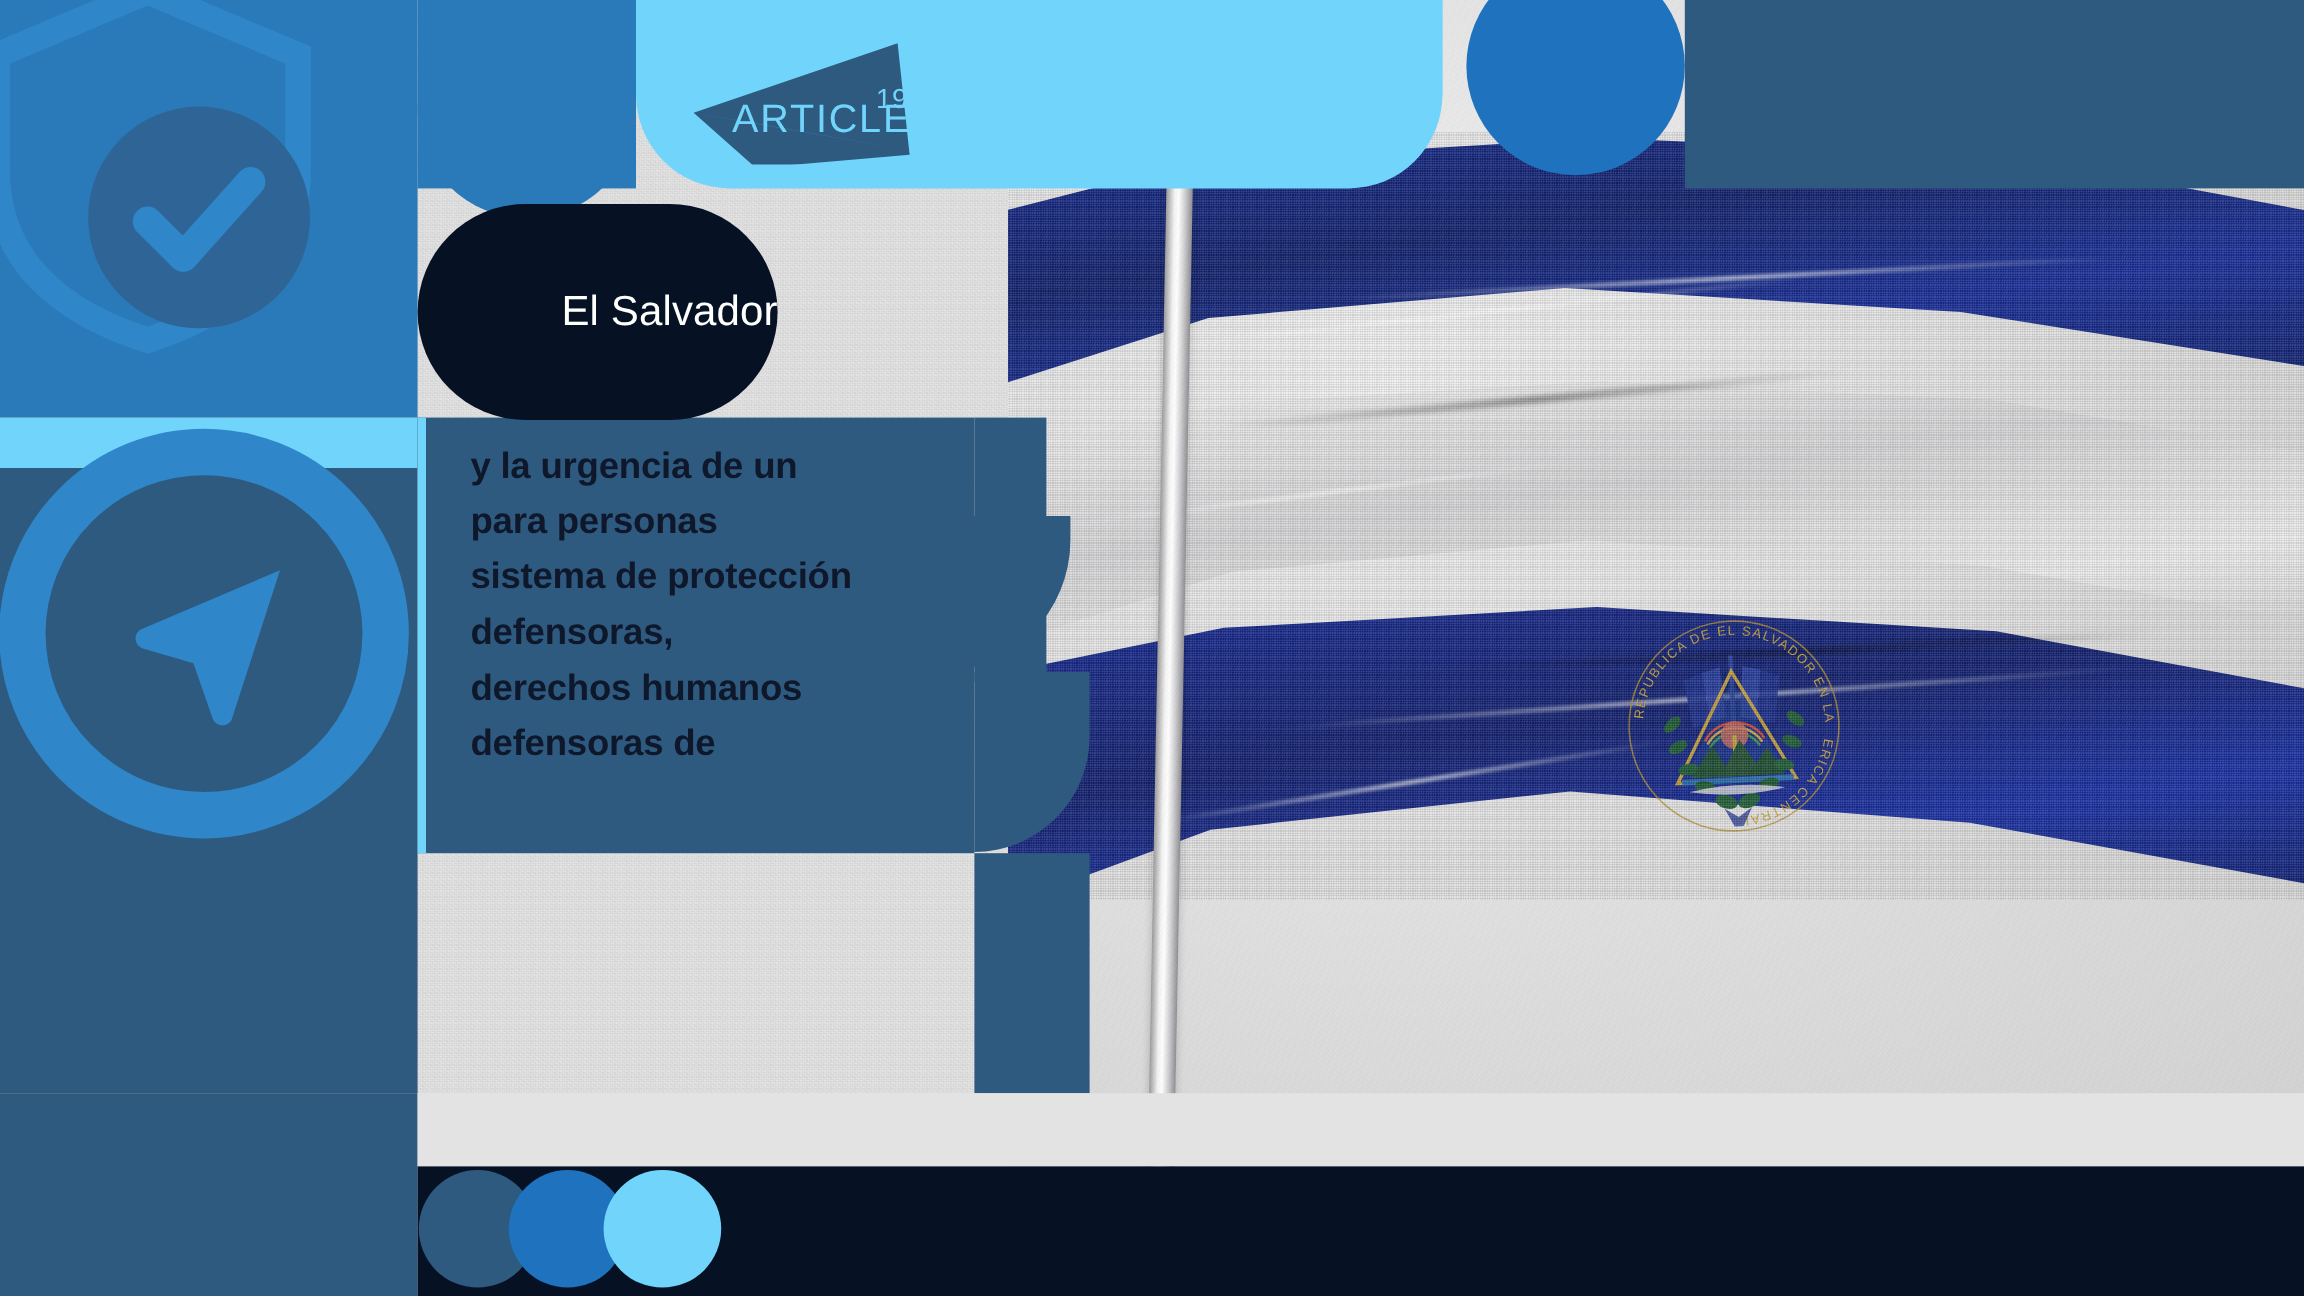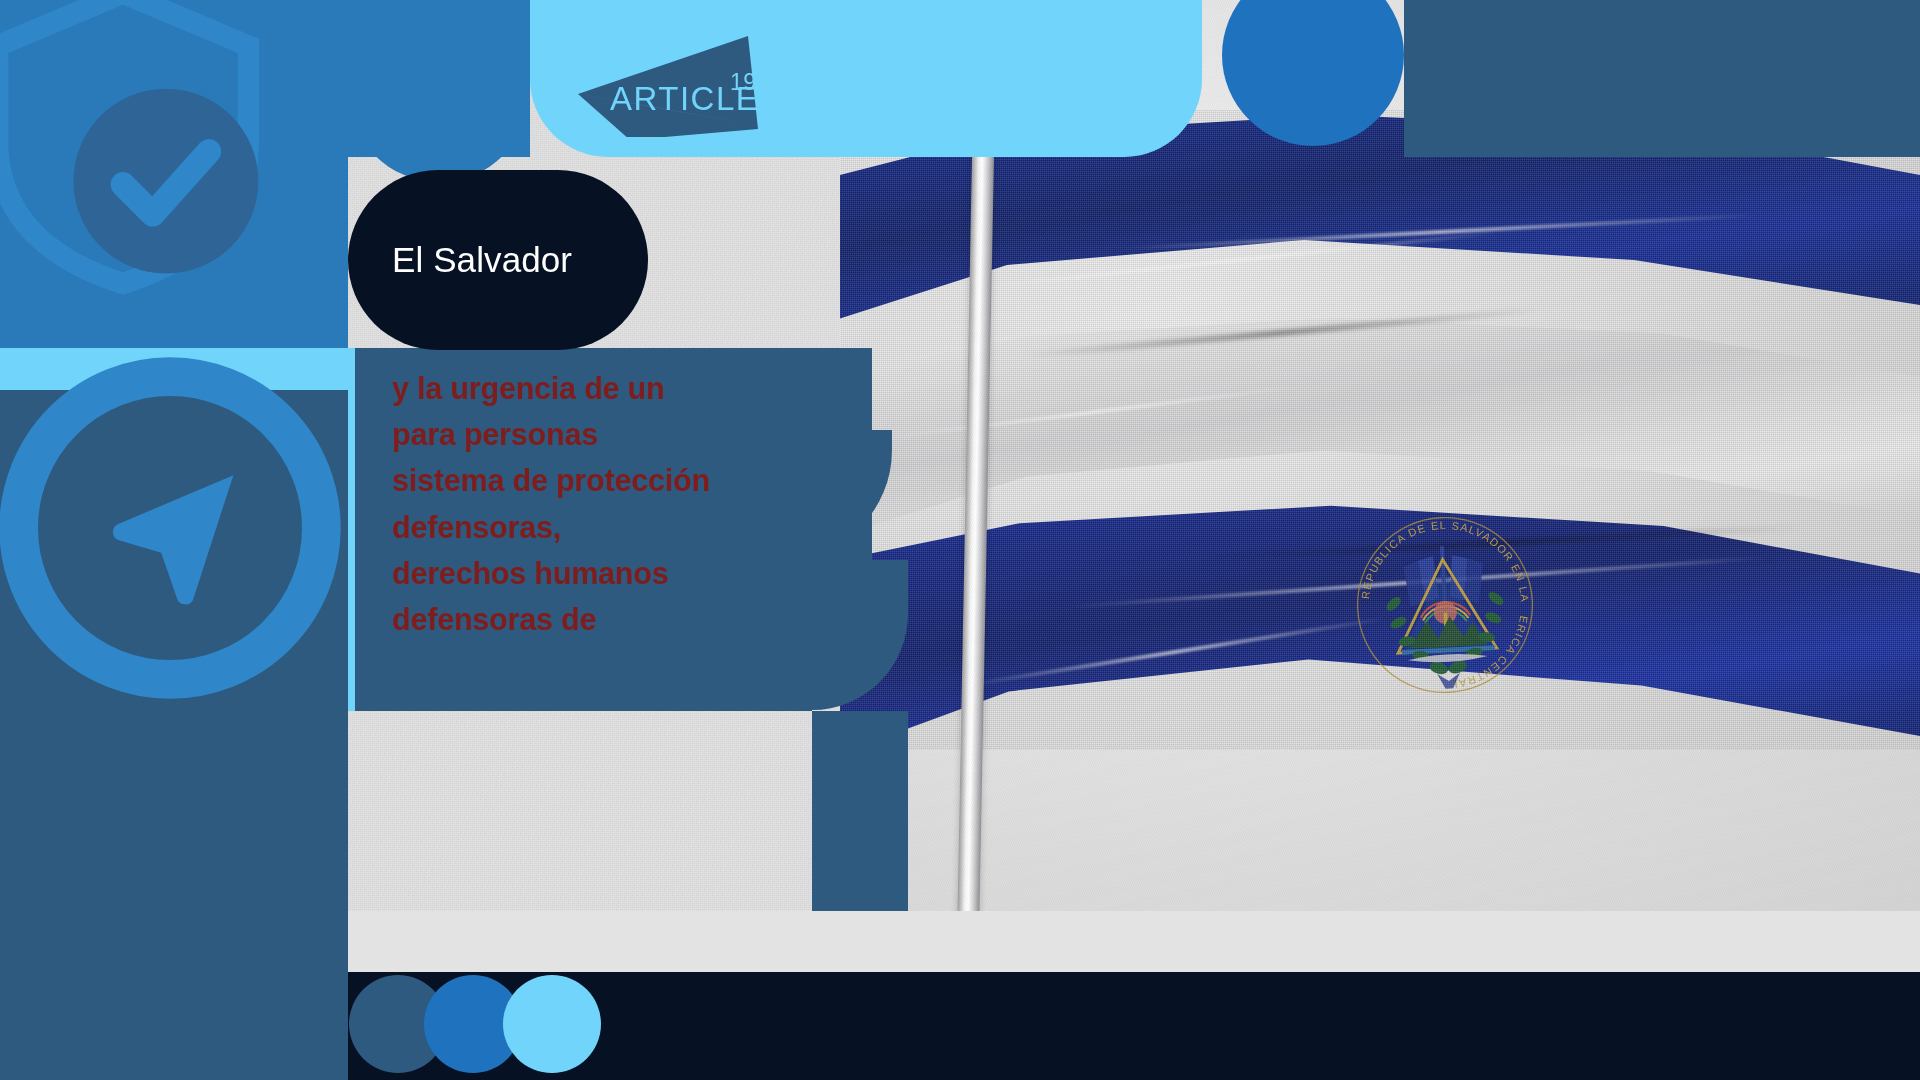--- a/index.html
+++ b/index.html
@@ -129,39 +129,39 @@
   #top-circle-right{left:1222px;top:-36px;width:182px;height:182px;border-radius:50%;background:#1f72bd;}
   #top-rect-right{left:1404px;top:0;width:516px;height:157px;background:#2e5a80;}
 
   
   #logo{position:absolute;left:570px;top:32px;width:210px;height:105px;}
 
   
   #country-pill{
     left:348px;top:170px;width:300px;height:180px;
     background:#061124;border-radius:90px;
-    display:flex;align-items:center;
+    display:flex;align-items:center;justify-content:flex-end;
   }
   #country-label{
     color:#ffffff;font-size:35px;font-weight:400;letter-spacing:.1px;
     padding-left:44px;font-family:"Liberation Sans",sans-serif;
   }
 
   
   #headline-bubble-tail{
     left:712px;top:430px;width:180px;height:130px;background:#2e5a80;
     border-bottom-right-radius:110px;
   }
   #headline-block{
     left:348px;top:348px;width:464px;height:363px;background:#2e5a80;
   }
   #headline-left-accent{left:348px;top:348px;width:7px;height:363px;background:#71d5fb;}
   #headline-text{
     position:absolute;left:392px;top:365px;width:412px;
-    color:#7f1d1d;font-weight:bold;font-size:30.5px;line-height:1.515;
+    color:#0f172a;font-weight:bold;font-size:30.5px;line-height:1.515;
     letter-spacing:-.2px;
     font-family:"Liberation Sans",sans-serif;
   }
 
   
   #bottom-dark{left:348px;top:972px;width:1572px;height:108px;background:#061124;}
   #bottom-light{left:348px;top:911px;width:1572px;height:61px;background:#e3e3e3;}
   .dot{position:absolute;top:975px;width:98px;height:98px;border-radius:50%;}
   #dot1{left:349px;background:#2e5a80;}
   #dot2{left:424px;background:#1f72bd;}

